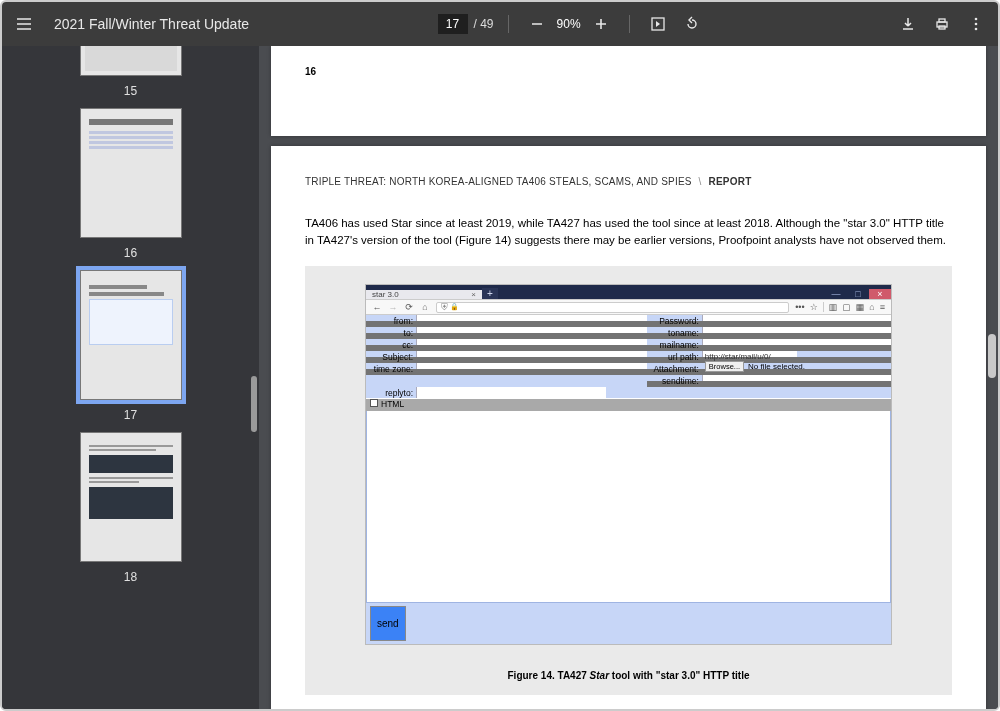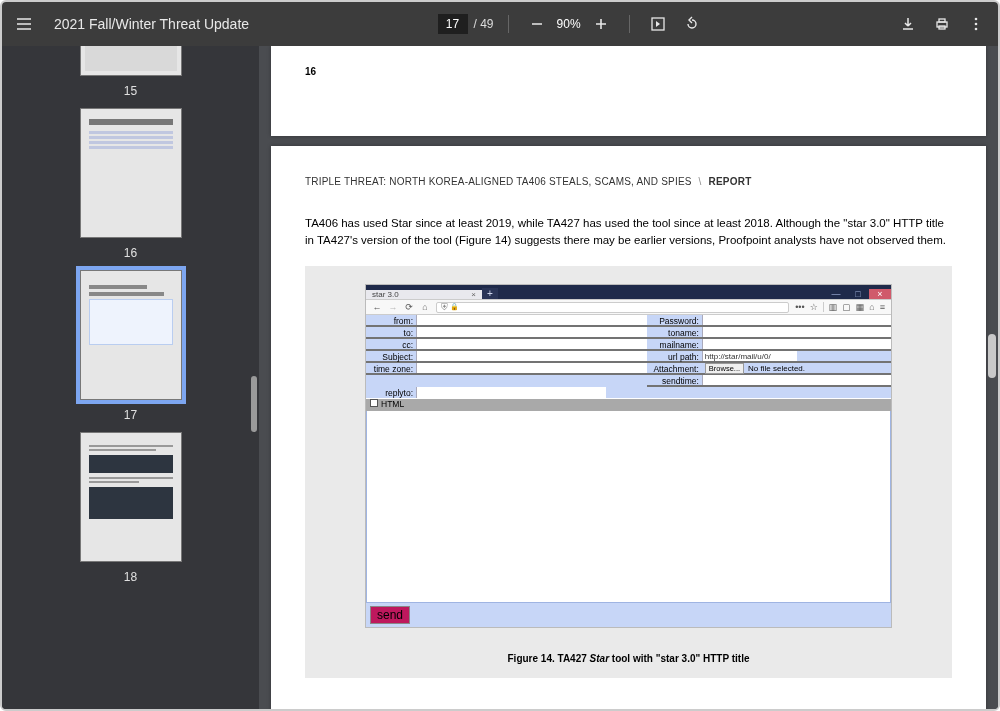--- a/index.html
+++ b/index.html
@@ -67,34 +67,34 @@
   .br-addr .nav-ico { color:#555; font-size:9px; width:10px; text-align:center; }
   .br-url { flex:1; height:11px; border:1px solid #ccc; border-radius:2px; background:#fff; display:flex; align-items:center; padding:0 4px; color:#888; gap:3px;}
   .br-url .lock { color:#3a7f3a; }
   .br-right-icons { display:flex; gap:5px; color:#555; font-size:9px; align-items:center;}
   .br-right-icons .sep { width:1px; height:10px; background:#ccc; }
 
   .form-area { display:flex; background:#c7d6f7; }
   .form-col { }
   .leftcol { flex:1.15; }
   .rightcol { flex:1; }
-  .frow { display:flex; border-bottom:2px solid #737373; height:12px; align-items:stretch; }
+  .frow { display:flex; border-bottom:6px solid #737373; height:12px; align-items:stretch; }
   .frow .lbl { width:50px; text-align:right; padding-right:3px; font-size:8.5px; color:#000; background:#c7d6f7; line-height:12px;}
   .rightcol .frow .lbl { width:55px; }
   .frow .inp { flex:1; background:#fff; border-left:1px solid #aab; font-size:8px; padding:0 2px; line-height:12px; color:#333;}
   .frow .inp.short { flex:0 0 95px; }
   .frow .attach { flex:1; background:#c7d6f7; display:flex; align-items:center; gap:4px; font-size:8px; padding-left:3px;}
   .frow .attach .browse { background:#efefef; border:1px solid #999; padding:0 3px; font-size:7.5px; }
   .replyrow .inp { flex:0 0 190px; }
   .replyrow .rest { flex:1; background:#c7d6f7; }
   .html-row { background:#a9a9a9; height:12px; display:flex; align-items:flex-start; padding-left:4px; gap:3px; font-size:8.5px; color:#000;}
   .html-row .chk { width:8px; height:8px; border:1px solid #555; background:#fff; }
   .editor { height:192px; background:#fff; border:1px solid #9fb4e2; border-top:none; }
   .send-area { background:#c7d6f7; padding:3px 4px; }
-  .send-btn { background:#be185d; border:1px solid #888; font-size:12px; padding:1px 6px; display:inline-block; }
+  .send-btn { background:#3b82f6; border:1px solid #888; font-size:10px; padding:11px 6px; display:inline-block; }
   .thumb-scrollbar { position:absolute; right:2px; top:330px; width:6px; height:56px; background:#9a9a9a; border-radius:3px; }
 
   .outer-scroll { position:absolute; right:2px; top:50%; width:8px; height:44px; background:#c9c9c9; border-radius:4px; transform:translateY(-50%);}
 </style>
 </head>
 <body>
 
 <div class="frame">
 
   <div class="toolbar">

